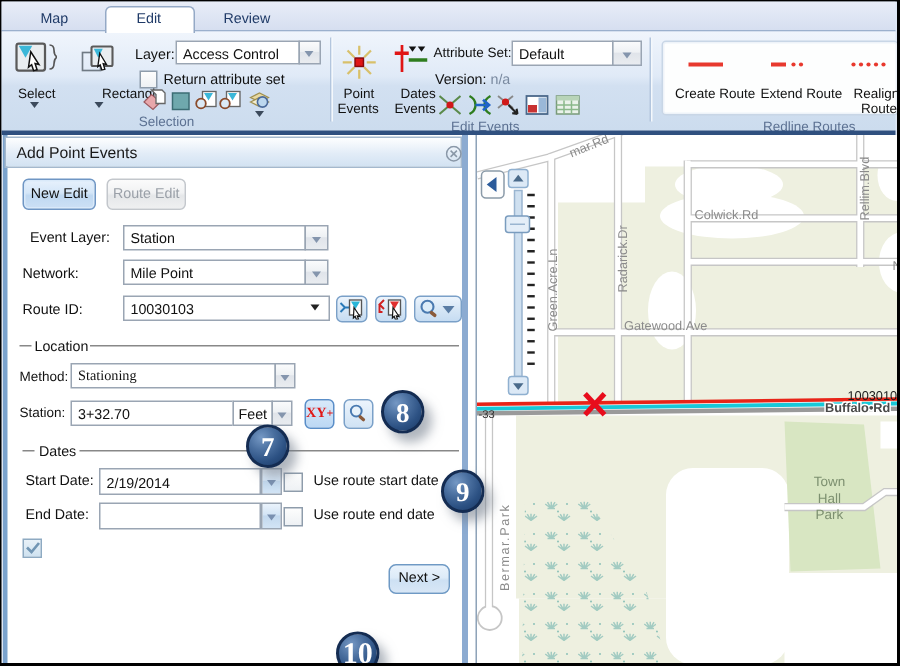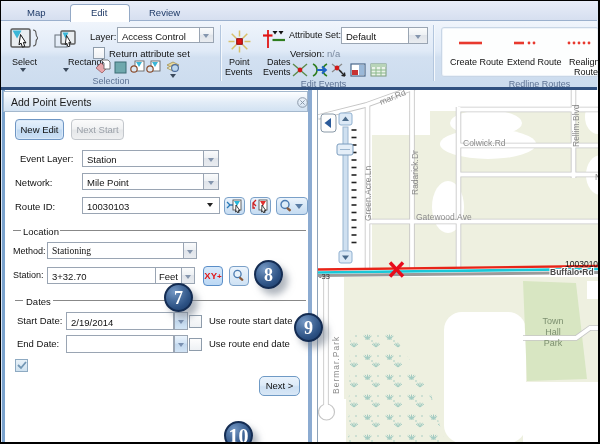--- a/index.html
+++ b/index.html
@@ -163,21 +163,21 @@
   <div class="abs" style="left:0;top:0;width:3px;height:353px;background:#7ba3cd;"></div>
 
   <div class="abs" style="left:1px;top:1px;width:305px;height:21px;background:linear-gradient(#fdfeff,#e2ecf7 55%,#d2e2f2);border:1px solid #a4b8cd;box-sizing:border-box;"></div>
   <div class="lbl" style="left:9px;top:6px;color:#1a1a1a;font-size:10.5px;">Add Point Events</div>
   <svg class="abs" style="left:295px;top:7px;" width="11" height="11" viewBox="0 0 11 11">
     <circle cx="5.5" cy="5.5" r="4.8" fill="none" stroke="#8a98a8" stroke-width="1"></circle>
     <path d="M3.4 3.4 L7.6 7.6 M7.6 3.4 L3.4 7.6" stroke="#8a98a8" stroke-width="1"></path>
   </svg>
 
   <div class="abs" style="left:13px;top:29px;width:49px;height:21px;border:1px solid #6f96c4;border-radius:4px;background:linear-gradient(#e7f1fc,#d4e6f8 45%,#bfd8f1 55%,#cce0f5);box-sizing:border-box;box-shadow:0 0 0 1px #d9e9f9 inset;font-size:9.5px;color:#111;text-align:center;line-height:19px;">New Edit</div>
-  <div class="abs" style="left:69px;top:29px;width:53px;height:21px;border:1px solid #c3c7cc;border-radius:4px;background:linear-gradient(#fbfbfb,#f1f2f3 45%,#e5e7e9 55%,#eff0f1);box-sizing:border-box;font-size:9.5px;color:#9aa0a8;text-align:center;line-height:19px;">Next Start</div>
+  <div class="abs" style="left:69px;top:29px;width:53px;height:21px;border:1px solid #c3c7cc;border-radius:4px;background:linear-gradient(#fbfbfb,#f1f2f3 45%,#e5e7e9 55%,#eff0f1);box-sizing:border-box;font-size:9.5px;color:#9aa0a8;text-align:center;line-height:19px;">Route Edit</div>
 
   <div class="lbl" style="left:18px;top:63px;">Event Layer:</div>
   <div class="in" style="left:80px;top:60px;width:122px;height:17px;">Station</div>
   <div class="dd" style="left:201px;top:60px;width:16px;height:17px;"></div>
 
   <div class="lbl" style="left:13px;top:87px;">Network:</div>
   <div class="in" style="left:80px;top:83px;width:122px;height:17px;">Mile Point</div>
   <div class="dd" style="left:201px;top:83px;width:16px;height:17px;"></div>
 
   <div class="lbl" style="left:13px;top:111px;">Route ID:</div>
@@ -210,21 +210,21 @@
   <div class="abs" style="left:58px;top:140px;width:246px;height:1px;background:#888;"></div>
 
   <div class="lbl" style="left:11px;top:156px;font-size:9px;">Method:</div>
   <div class="in" style="left:45px;top:152px;width:137px;height:17px;font-family:Liberation Serif, serif;">Stationing</div>
   <div class="dd" style="left:181px;top:152px;width:14px;height:17px;"></div>
 
   <div class="lbl" style="left:11px;top:180px;font-size:9px;">Station:</div>
   <div class="in" style="left:45px;top:177px;width:109px;height:17px;">3+32.70</div>
   <div class="in" style="left:153px;top:177px;width:27px;height:17px;padding-left:3px;">Feet</div>
   <div class="dd" style="left:179px;top:177px;width:14px;height:17px;"></div>
-  <div class="abs" style="left:201px;top:176px;width:20px;height:20px;border:1px solid #5a8ec8;border-radius:4px;background:linear-gradient(#d8e9fa,#bcd8f4);box-sizing:border-box;text-align:center;font-size:9.5px;font-weight:bold;color:#e01818;line-height:17px;">XY<span style="font-size:8px;">+</span></div>
+  <div class="abs" style="left:201px;top:176px;width:20px;height:20px;border:1px solid #5a8ec8;border-radius:4px;background:linear-gradient(#d8e9fa,#bcd8f4);box-sizing:border-box;text-align:center;font-size:9.5px;font-weight:bold;color:#e01818;line-height:17px;font-family:Liberation Serif, serif;">XY<span style="font-size:8px;">+</span></div>
   <div class="abs" style="left:227px;top:176px;width:20px;height:20px;border:1px solid #7aa0c8;border-radius:4px;background:linear-gradient(#ecf4fc,#cfe2f4);box-sizing:border-box;"></div>
   <svg class="abs" style="left:230px;top:179px;" width="14" height="14" viewBox="0 0 14 14">
     <circle cx="5.5" cy="5" r="3.6" fill="#e8f2fa" stroke="#4a7ab0" stroke-width="1.3"></circle>
     <rect x="8" y="7.4" width="5" height="2.2" rx="1" transform="rotate(40 8 7.4)" fill="#8a5a3a"></rect>
   </svg>
 
   <div class="lbl" style="left:24px;top:206px;">Dates</div>
   <div class="abs" style="left:13px;top:210px;width:8px;height:1px;background:#888;"></div>
   <div class="abs" style="left:51px;top:210px;width:253px;height:1px;background:#888;"></div>
 

